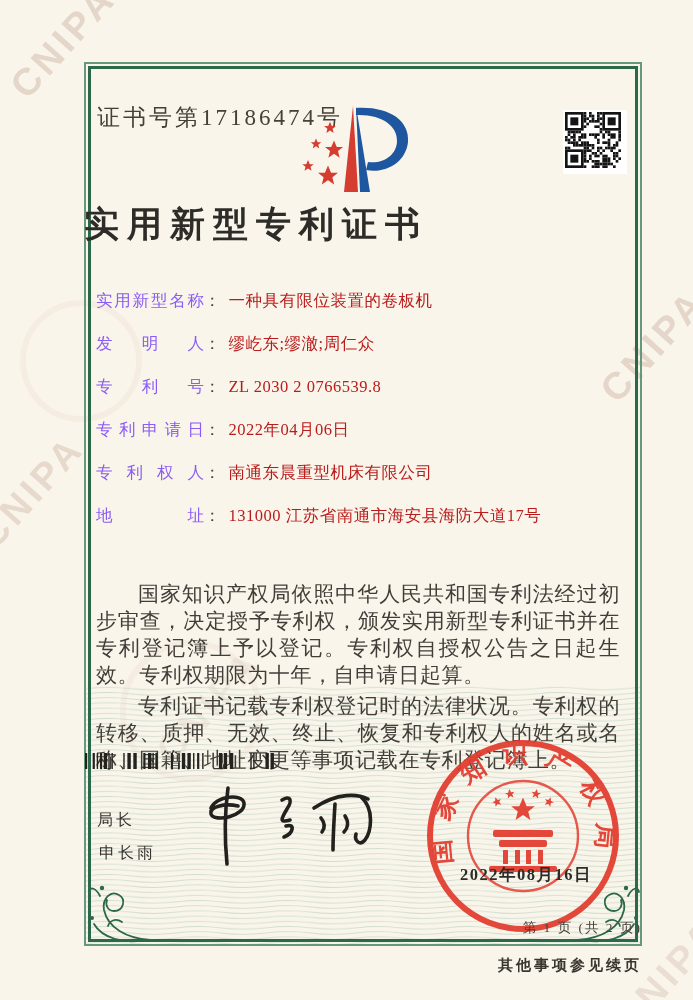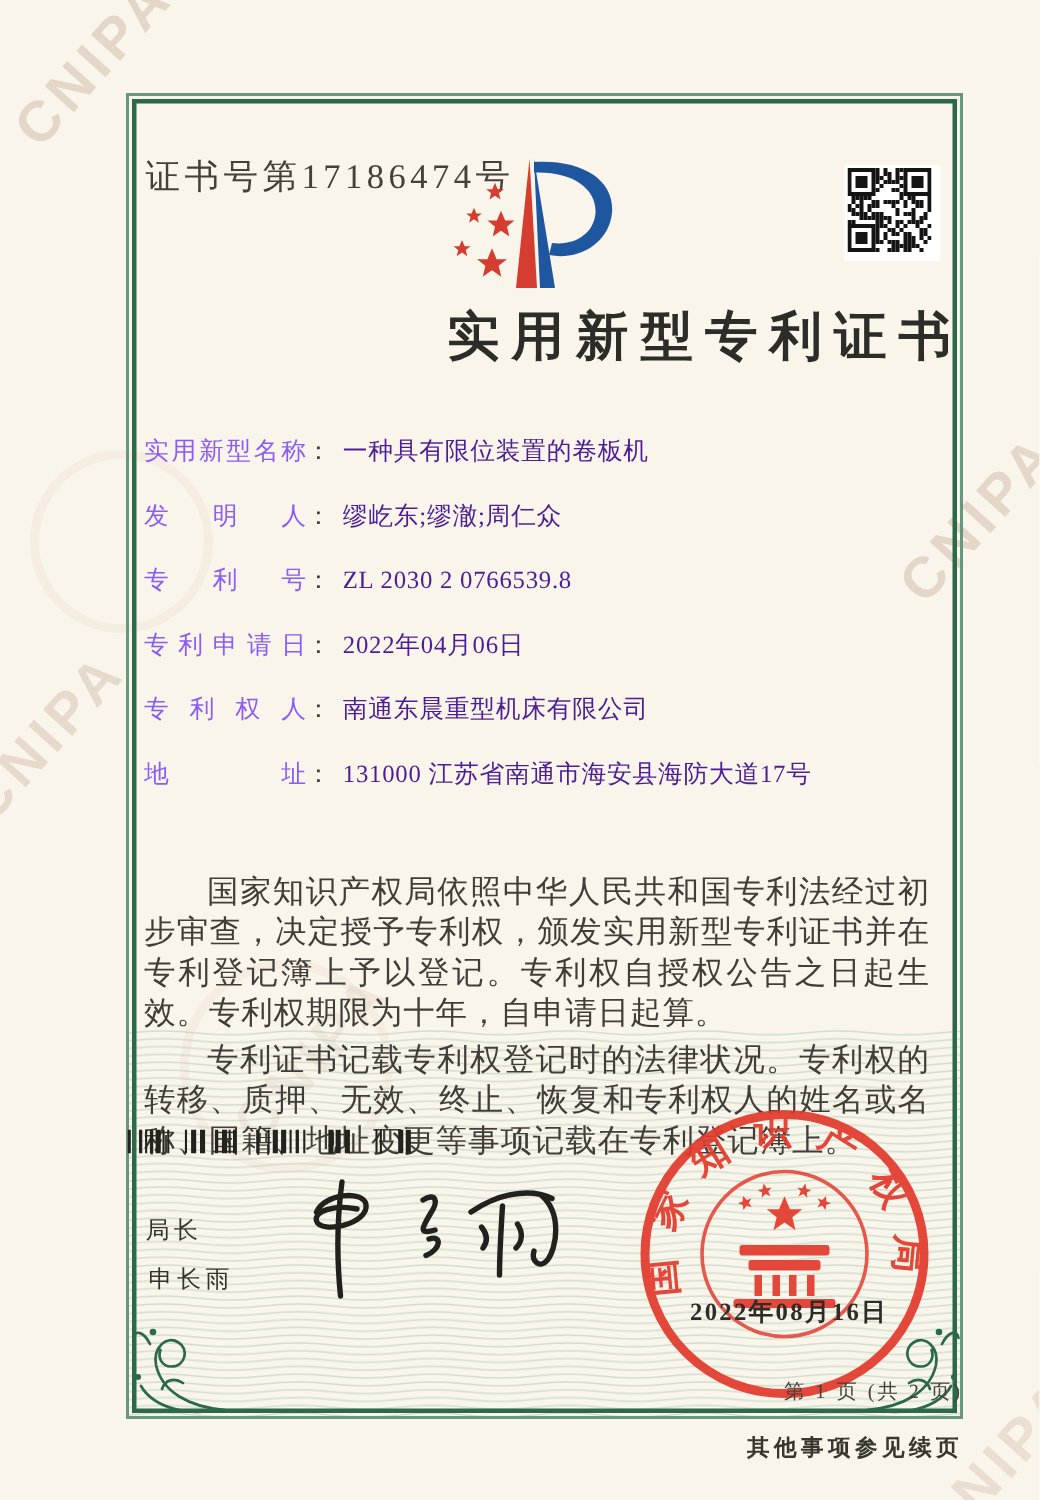--- a/index.html
+++ b/index.html
@@ -34,29 +34,29 @@
   .waves{position:absolute; left:86px; top:686px; width:555px; height:258px; pointer-events:none;}
   
   .cert-number{
     position:absolute; left:97px; top:102px;
     font-size:23px; letter-spacing:3px; color:#474038;
   }
   .logo{position:absolute; left:290px; top:100px;}
   .qr{position:absolute; left:563px; top:110px; width:60px; height:60px; background:#fff; padding:2px;}
   .title{
     position:absolute; left:84px; top:201px; width:558px;
-    text-align:right; font-size:35px; font-weight:bold;
+    text-align:left; font-size:35px; font-weight:bold;
     letter-spacing:8px; color:#2e2c29;
   }
   
   .fields{position:absolute; left:96px; top:292px; width:530px;}
   .field-row{position:relative; font-size:16.5px; line-height:17px; margin-bottom:26px; white-space:nowrap;}
   .flabel{display:inline-block; width:108px; text-align:justify; text-align-last:justify; vertical-align:top; color:#8b5cf6;}
   .colon{margin-right:8px;}
-  .fvalue{letter-spacing:.5px; color:#4c1d95;}
+  .fvalue{letter-spacing:.5px; color:#b91c1c;}
   .pair2{position:absolute; left:242px; top:0;}
   .flabel2{letter-spacing:2.5px;}
   
   .body-text{position:absolute; left:96px; top:581px; width:524px;}
   .body-text p{
     margin:0 0 4px 0; font-size:21px; line-height:27px;
     text-indent:2em; letter-spacing:.6px; color:#413e39; text-align:justify;
   }
   
   .barcode{position:absolute; left:85px; top:753px; width:192px; height:16px;}

